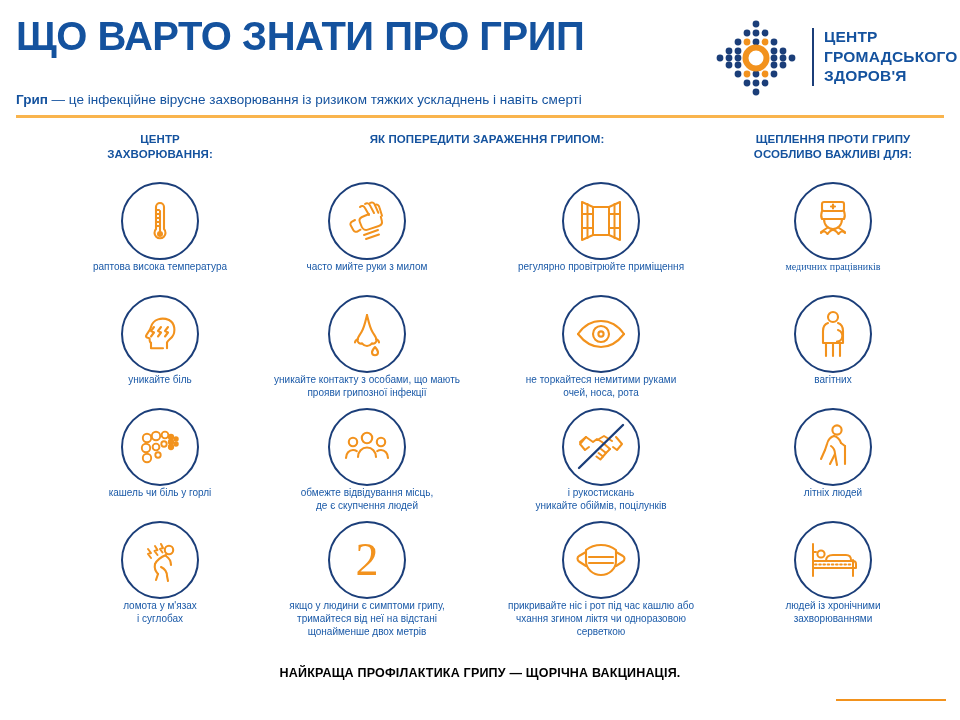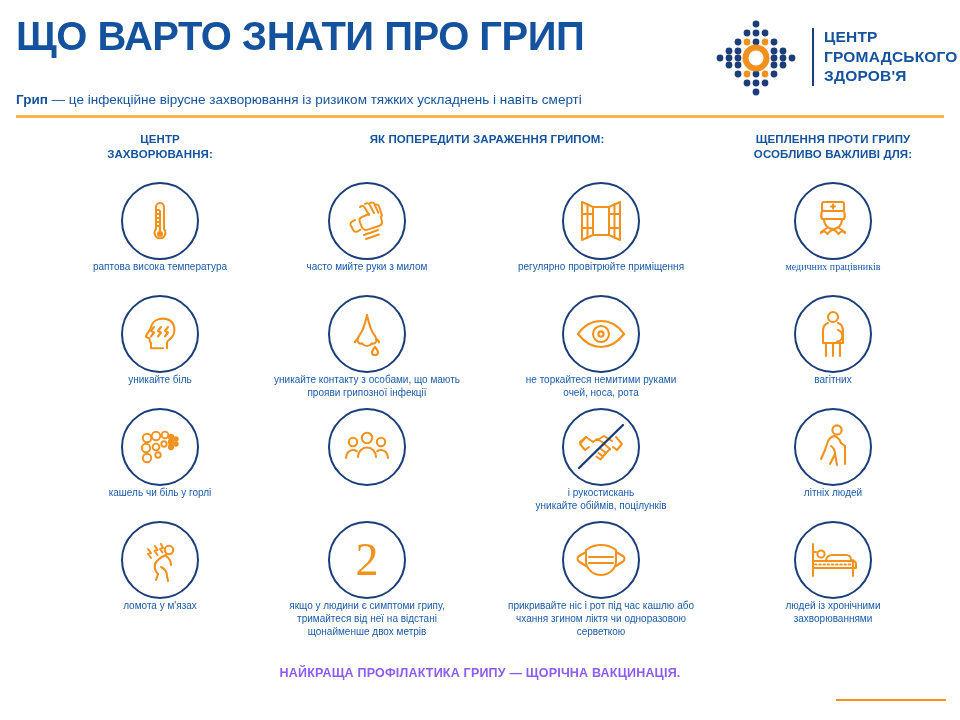--- a/index.html
+++ b/index.html
@@ -76,21 +76,21 @@
   }
   .numeral{
     font-size:46px;color:#f2921d;font-weight:300;line-height:1;
     font-family:"Liberation Serif","DejaVu Serif",serif;
   }
 
   
   .footer-note{
     position:absolute;left:0;top:666px;width:960px;
     text-align:center;
-    font-size:12.5px;font-weight:bold;color:#8b5cf6;letter-spacing:0.2px;
+    font-size:12.5px;font-weight:bold;color:#000000;letter-spacing:0.2px;
   }
   .rule-bottom{
     position:absolute;left:836px;top:699px;width:110px;height:2px;
     background:#f2921d;
   }
   .site{
     position:absolute;left:836px;top:703px;width:110px;
     text-align:right;
     font-size:10px;font-weight:bold;color:#f2921d;margin-top:16px;
   }
@@ -222,20 +222,21 @@
         <path d="M21 37l-2 6"></path>
         <path d="M24 30c4 2 6 5 6 9l1 5"></path>
         <path d="M29 19c3 2 5 5 5 9"></path>
         <path d="M11 12l3 4-3 1 3 4" stroke-width="2"></path>
         <path d="M18 9l2.5 4-3 1 3 4" stroke-width="2"></path>
         <path d="M24 7l2 4-3 1 2.5 3.5" stroke-width="2"></path>
       </svg>
     </div>
     <div class="caption">
       <div>ломота у м'язах</div>
+      <div>і суглобах</div>
     </div>
   </div>
 
   <div class="item" style="left:252px;top:182px;width:230px;">
     <div class="circle">
       <svg width="48" height="44" viewBox="0 0 48 44" fill="none" stroke="#f2921d" stroke-width="2" stroke-linecap="round" stroke-linejoin="round">
         <path d="M17 8c2-2 4-1 5 1l4 7"></path>
         <path d="M22 5c2-1.6 4-.6 5 1.4l4 7.6"></path>
         <path d="M27 4c2-1.3 4-.3 4.8 1.8l3.6 8"></path>
         <path d="M32 6c2-1 3.8 0 4.4 2.2l2.6 8.5"></path>
@@ -267,20 +268,24 @@
   <div class="item" style="left:252px;top:408px;width:230px;">
     <div class="circle">
       <svg width="48" height="36" viewBox="0 0 48 36" fill="none" stroke="#f2921d" stroke-width="2.1" stroke-linecap="round" stroke-linejoin="round">
         <circle cx="24" cy="9" r="5.2"></circle>
         <path d="M15 28c0-5.5 4-9.5 9-9.5s9 4 9 9.5"></path>
         <circle cx="10" cy="13" r="4.2"></circle>
         <path d="M3 29c0-4.7 3.2-8 7-8 1.4 0 2.7.4 3.8 1.2"></path>
         <circle cx="38" cy="13" r="4.2"></circle>
         <path d="M45 29c0-4.7-3.2-8-7-8-1.4 0-2.7.4-3.8 1.2"></path>
       </svg>
+    </div>
+    <div class="caption">
+      <div>обмежте відвідування місць,</div>
+      <div>де є скупчення людей</div>
     </div>
   </div>
 
   <div class="item" style="left:252px;top:521px;width:230px;">
     <div class="circle">
       <span class="numeral">2</span>
     </div>
     <div class="caption">
       <div>якщо у людини є симптоми грипу,</div>
       <div>тримайтеся від неї на відстані</div>

